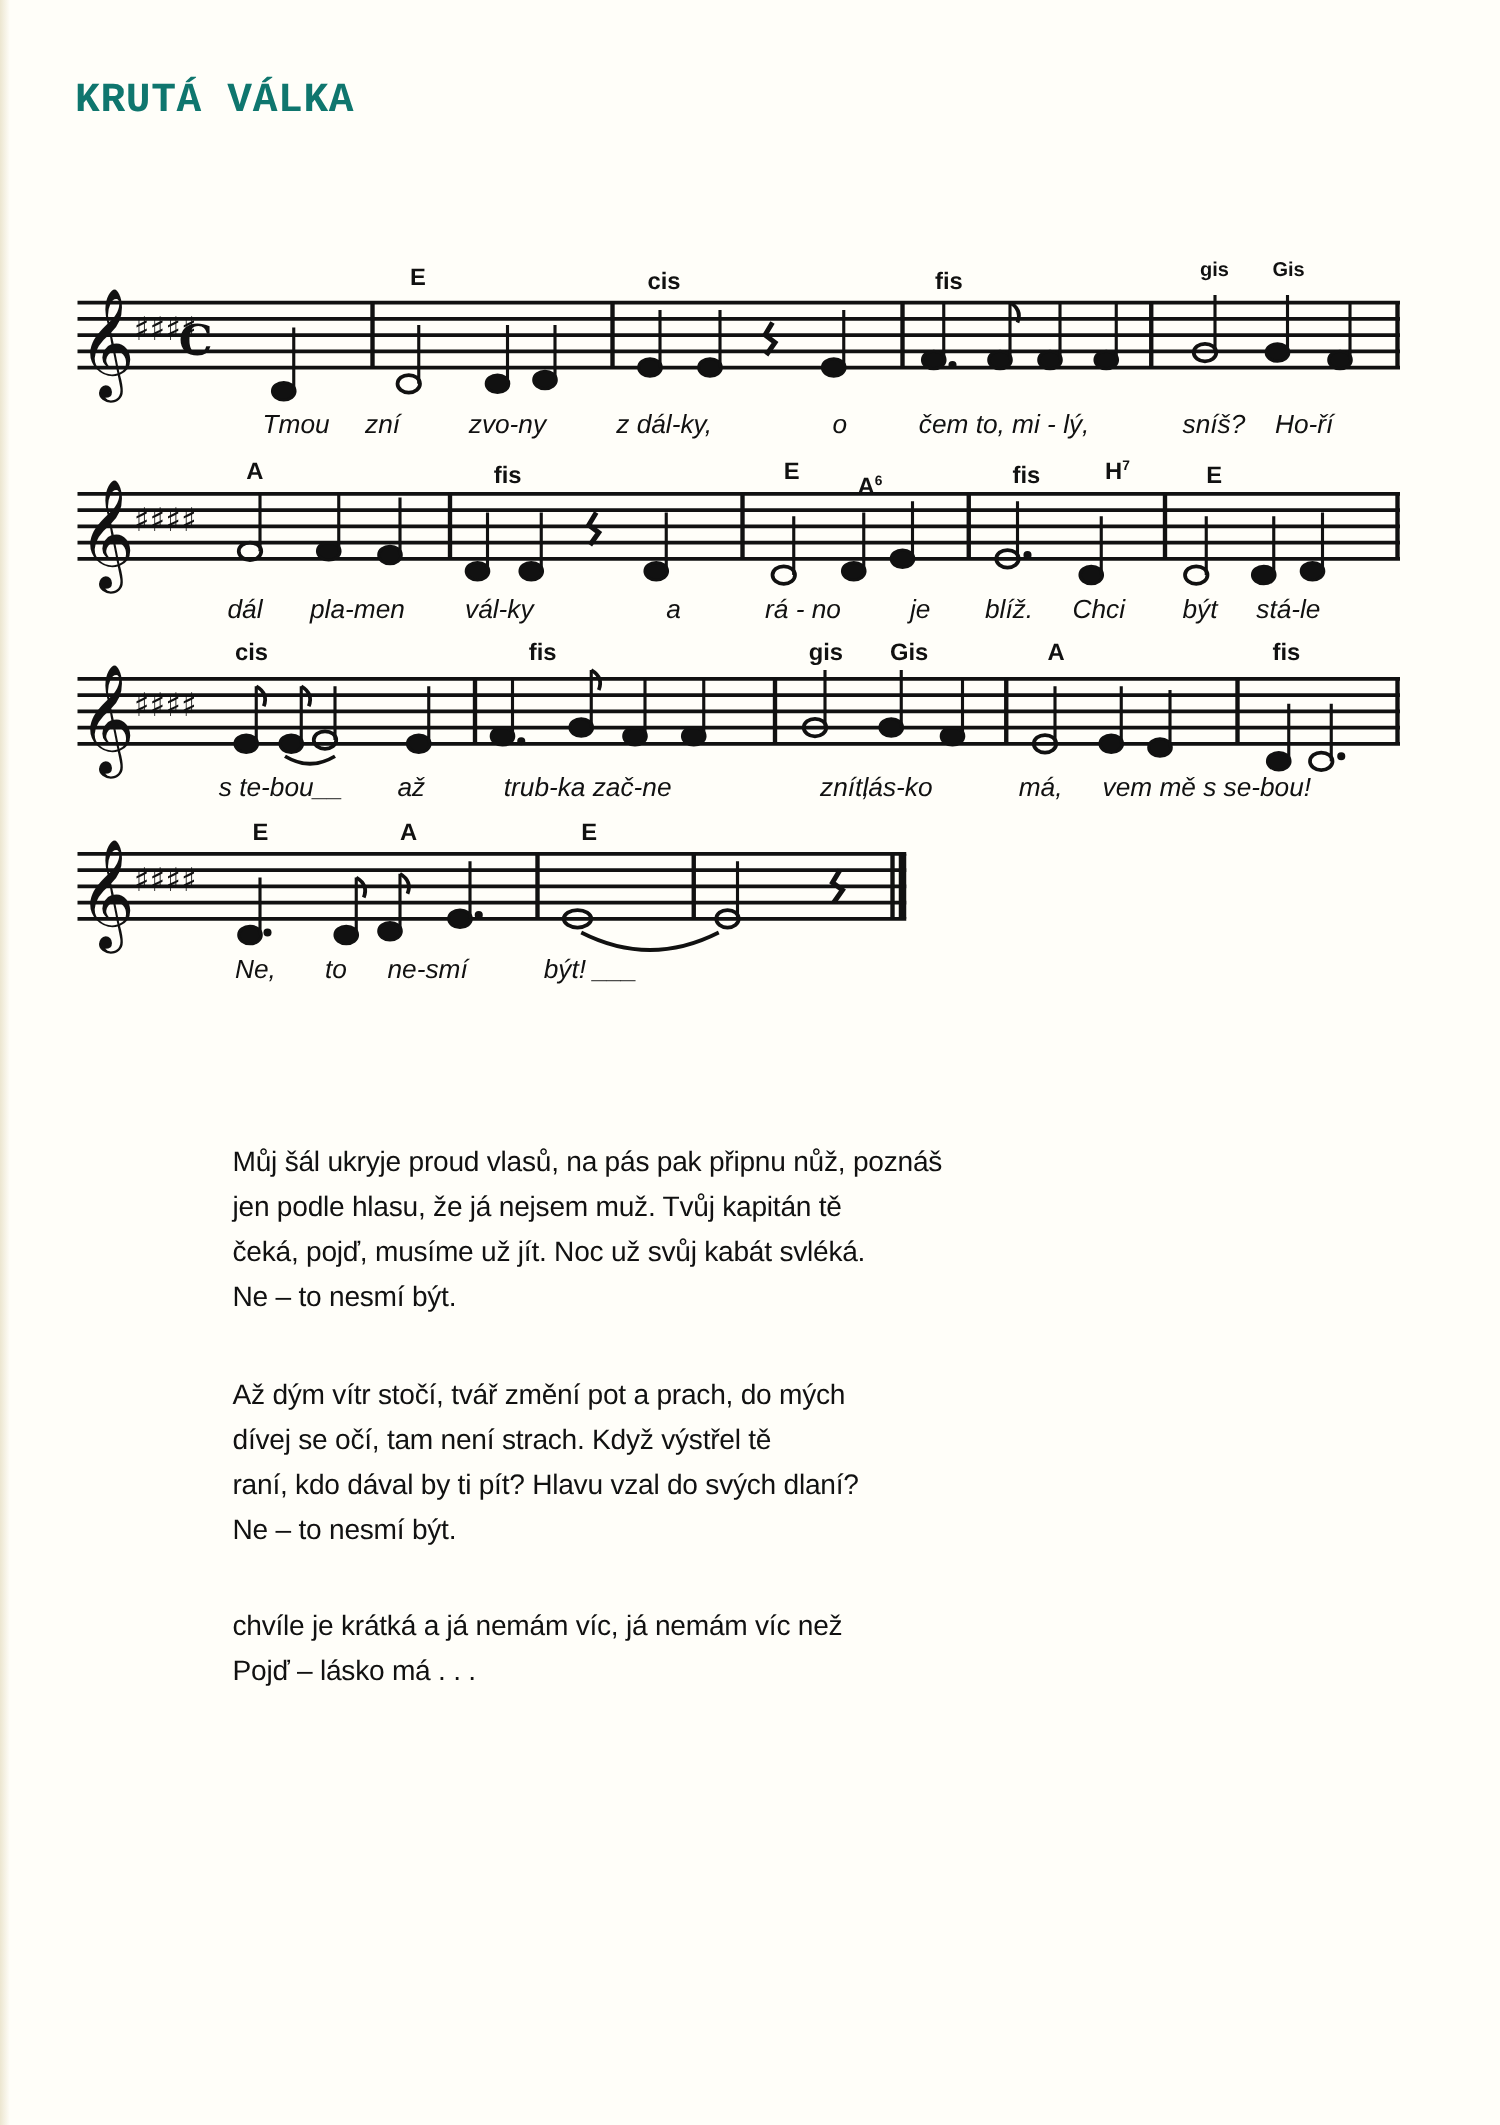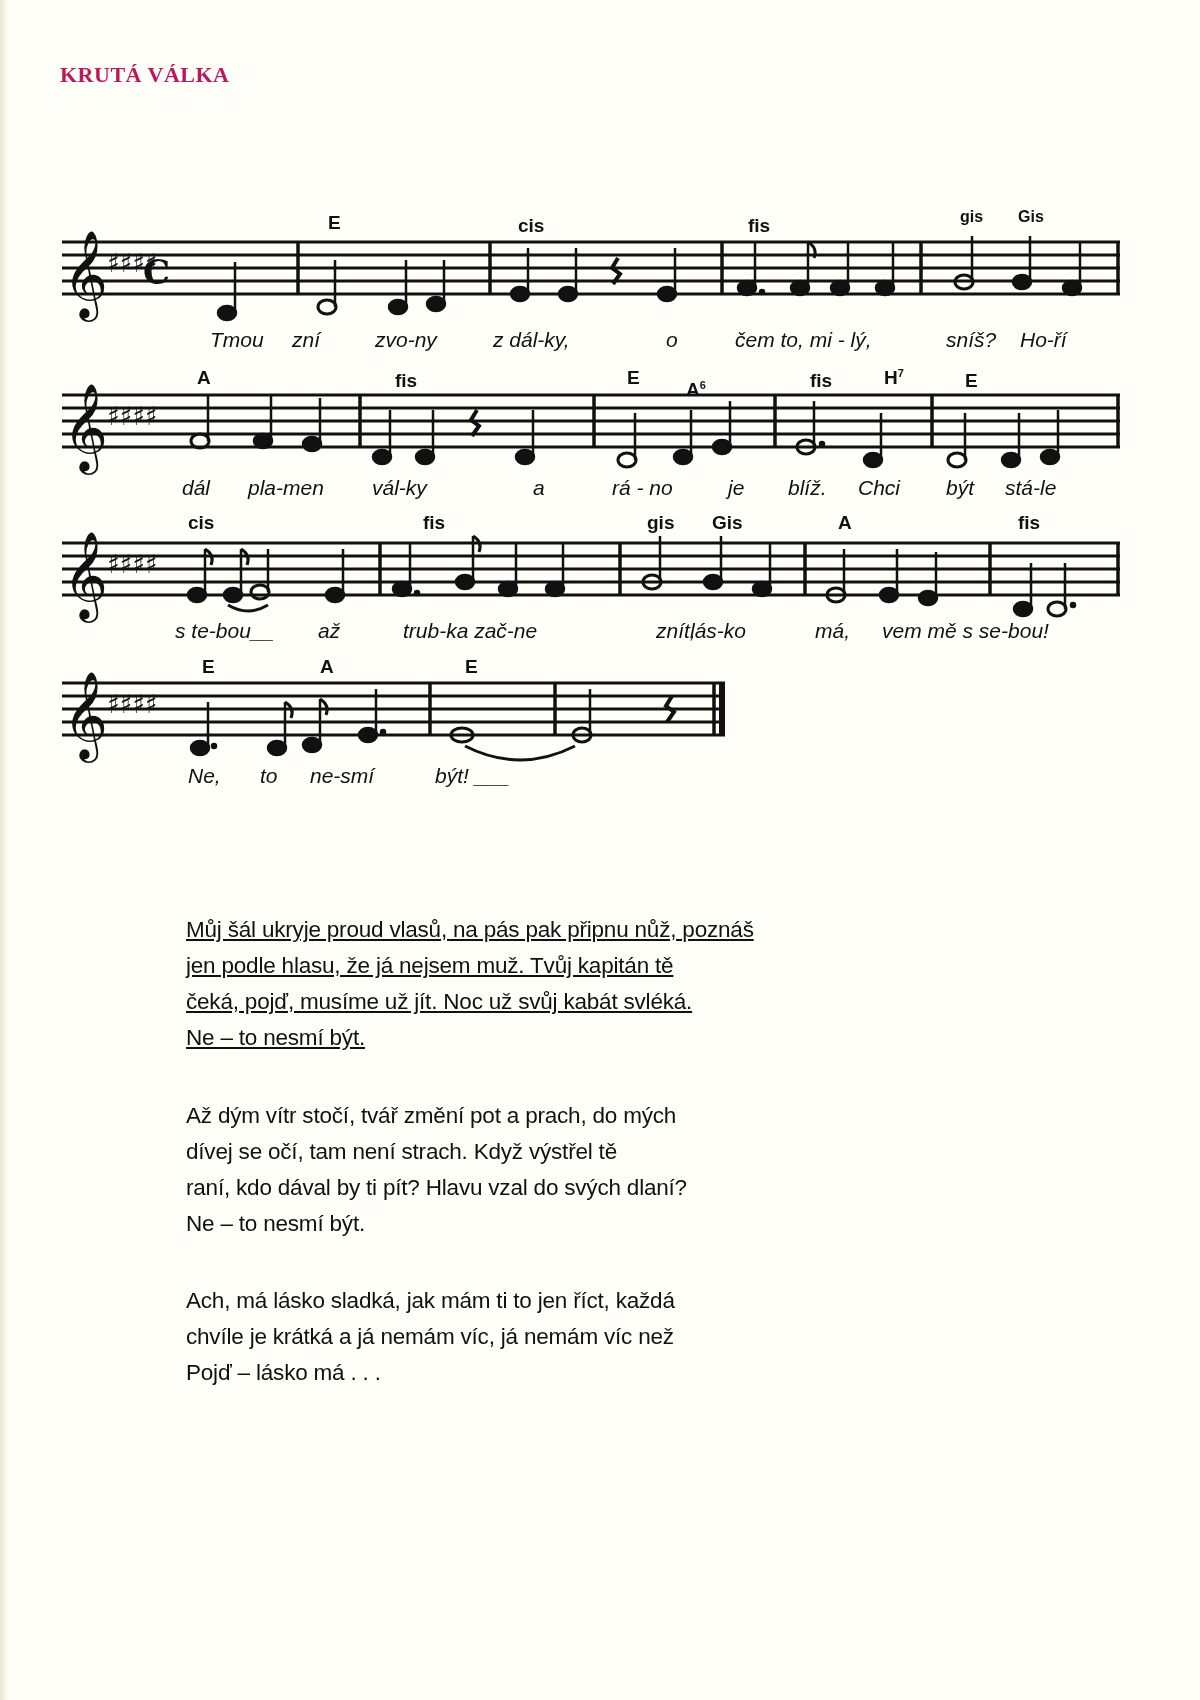--- a/index.html
+++ b/index.html
@@ -6,22 +6,22 @@
   body {
     width: 1200px; height: 1700px; position: relative; overflow: hidden;
     background: #fffef9;
     font-family: "Liberation Sans", sans-serif;
     color: #111;
   }
   .page-edge { position: absolute; left: 0; top: 0; width: 8px; height: 1700px;
     background: linear-gradient(to right, #ece6d0, rgba(255,254,249,0)); }
   .title {
     position: absolute; left: 60px; top: 62px;
-    font-family: Liberation Serif, serif; font-weight: bold;
-    font-size: 22px; letter-spacing: 0.5px; color: #be185d;
+    font-family: Liberation Mono, monospace; font-weight: bold;
+    font-size: 33px; letter-spacing: 0.5px; color: #0f766e;
   }
   .system { position: absolute; left: 0; width: 1200px; }
   .system svg { position: absolute; left: 0; top: 0; overflow: visible; }
   .chord {
     position: absolute; font-family: "Liberation Sans", sans-serif;
     font-weight: bold; font-size: 19px; color: #111;
   }
   .chord sup { font-size: 11px; }
   .lyric {
     position: absolute; font-family: "Liberation Sans", sans-serif;
@@ -312,31 +312,30 @@
     <span class="chord" style="left:465px;top:8px;"><span>E</span></span>
   </div>
   <div>
     <span class="lyric" style="left:188px;top:116px;">Ne,</span>
     <span class="lyric" style="left:260px;top:116px;">to</span>
     <span class="lyric" style="left:310px;top:116px;">ne-smí</span>
     <span class="lyric" style="left:435px;top:116px;">být! ___</span>
   </div>
 </div>
 
-<div class="verse" style="top:912px;text-decoration:underline;">
+<div class="verse" style="top:912px;">
   <span class="line">Můj šál ukryje proud vlasů, na pás pak připnu nůž, poznáš</span>
   <span class="line">jen podle hlasu, že já nejsem muž. Tvůj kapitán tě</span>
   <span class="line">čeká, pojď, musíme už jít. Noc už svůj kabát svléká.</span>
   <span class="line">Ne – to nesmí být.</span>
 </div>
 
 <div class="verse" style="top:1098px;">
   <span class="line">Až dým vítr stočí, tvář změní pot a prach, do mých</span>
   <span class="line">dívej se očí, tam není strach. Když výstřel tě</span>
   <span class="line">raní, kdo dával by ti pít? Hlavu vzal do svých dlaní?</span>
   <span class="line">Ne – to nesmí být.</span>
 </div>
 
 <div class="verse" style="top:1283px;">
-  <span class="line">Ach, má lásko sladká, jak mám ti to jen říct, každá</span>
   <span class="line">chvíle je krátká a já nemám víc, já nemám víc než</span>
   <span class="line">Pojď – lásko má . . .</span>
 </div>
 
 </body></html>

